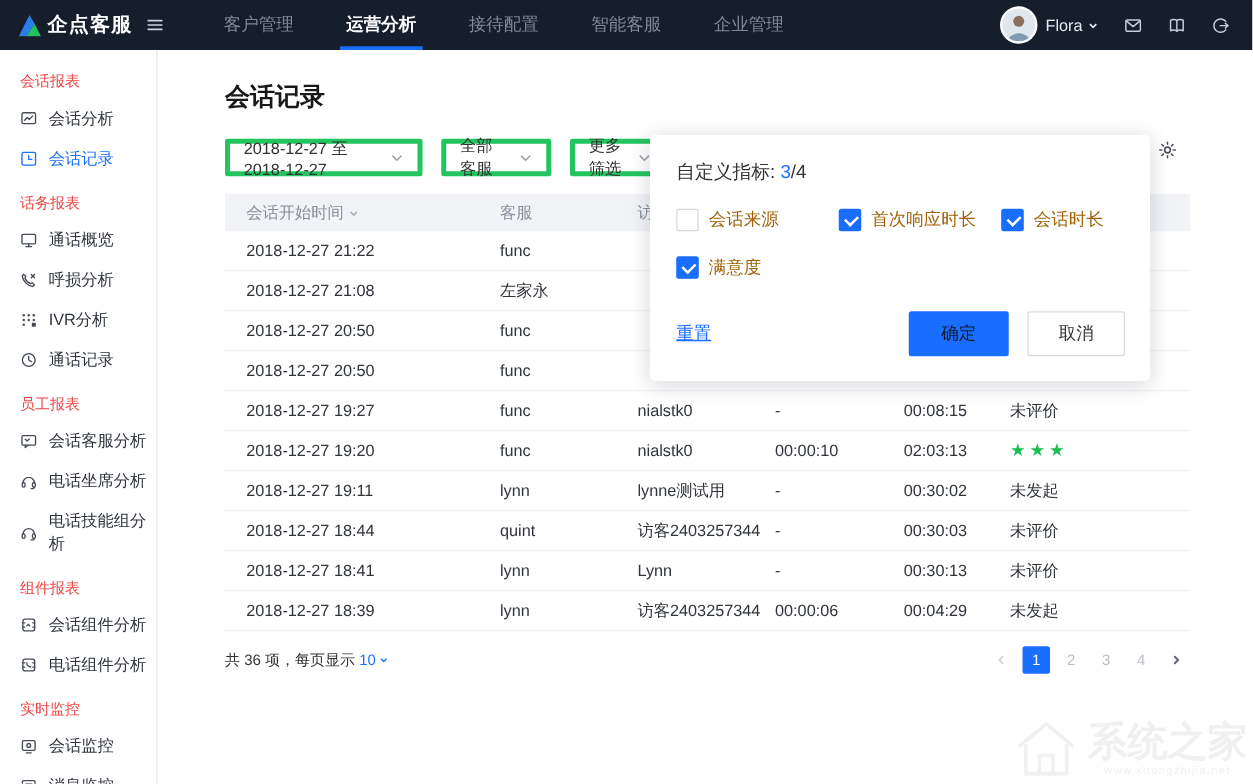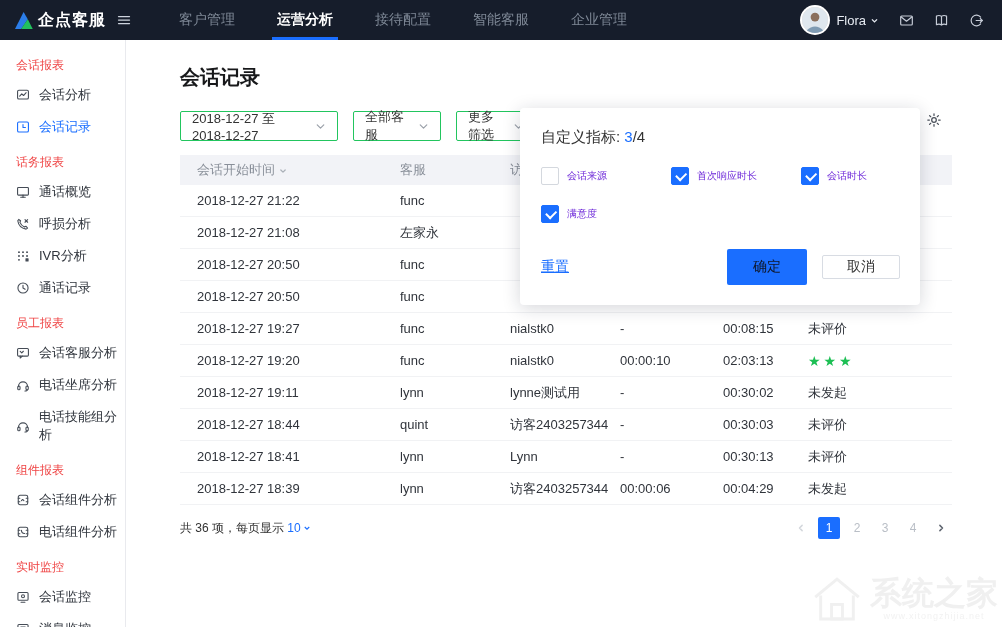--- a/index.html
+++ b/index.html
@@ -31,21 +31,21 @@
   .side-title { color:#ef4444; font-size:12px; padding:11px 0 5px 16px; }
   .side-item { display:flex; align-items:center; gap:9px; padding:7px 0 7px 16px;
     font-size:13px; color:#2f343c; cursor:pointer; }
   .side-item .ic { display:flex; color:#454c56; flex:none; }
   .side-item.active { color:#1a6eff; }
   .side-item.active .ic { color:#1a6eff; }
   
   .main { flex:1; position:relative; padding:24px 0 0 54px; }
   .page-title { font-size:20px; font-weight:600; color:#17181a; }
   .filters { display:flex; gap:15px; margin-top:20px; }
-  .filter-box { border:1px solid #22c55e; border-radius:2px; height:30px; display:flex;
+  .filter-box { border:4px solid #22c55e; border-radius:2px; height:30px; display:flex;
     align-items:center; justify-content:space-between; padding:0 9px 0 11px; font-size:13px;
     color:#333; cursor:pointer; gap:10px; }
   .filter-box .chev { color:#9aa0a9; display:flex; }
   .f-date { width:158px; } .f-agent { width:88px; } .f-more { width:80px; }
   .gear-btn { position:absolute; left:800px; top:72px; color:#4b515b; cursor:pointer; display:flex; }
   
   .table { width:772px; margin-top:14px; }
   .thead { display:flex; background:#f2f3f7; height:30px; align-items:center;
     color:#898f99; font-size:13px; }
   .trow { display:flex; height:32px; align-items:center; border-bottom:1px solid #f1f2f4;
@@ -70,27 +70,27 @@
   .popup-title { font-size:15px; color:#333; }
   .popup-count { color:#1a6eff; }
   .cb-row { display:flex; margin-top:20px; }
   .cb-item { display:flex; align-items:center; cursor:pointer; width:130px; }
   .cb-item:last-child { width:auto; }
   .cb-box { width:18px; height:18px; border-radius:2px; border:1px solid #d4d8de; background:#fff;
     position:relative; flex:none; }
   .cb-box.checked { background:#1a6eff; border-color:#1a6eff; }
   .cb-box.checked::after { content:""; position:absolute; left:4px; top:4px; width:8px; height:4.5px;
     border-left:2px solid #fff; border-bottom:2px solid #fff; transform:rotate(-45deg); }
-  .cb-label { font-size:10px; color:#6d28d9; margin-left:8px; }
+  .cb-label { font-size:14px; color:#a16207; margin-left:8px; }
   .popup-footer { display:flex; align-items:center; margin-top:26px; }
   .reset-link { color:#1a6eff; font-size:14px; text-decoration:underline; cursor:pointer; }
   .btn-confirm { margin-left:auto; width:80px; height:36px; background:#1a6eff; color:#0f172a;
     border:none; border-radius:2px; font-size:14px; cursor:pointer;
     font-family:inherit; }
-  .btn-cancel { margin-left:15px; width:78px; height:24px; background:#fff; color:#333;
+  .btn-cancel { margin-left:15px; width:78px; height:36px; background:#fff; color:#333;
     border:1px solid #d8dce3; border-radius:2px; font-size:14px; cursor:pointer;
     font-family:inherit; }
   
   .watermark { position:absolute; right:4px; bottom:2px; display:flex; align-items:center;
     gap:4px; color:#efefef; pointer-events:none; }
   .wm-text { font-size:32px; font-weight:bold; color:#f0f0f0; line-height:1; }
   .wm-sub { font-size:9px; color:#f2f2f2; letter-spacing:1px; text-align:center; margin-top:2px; }
 </style>
 </head>
 <body>

